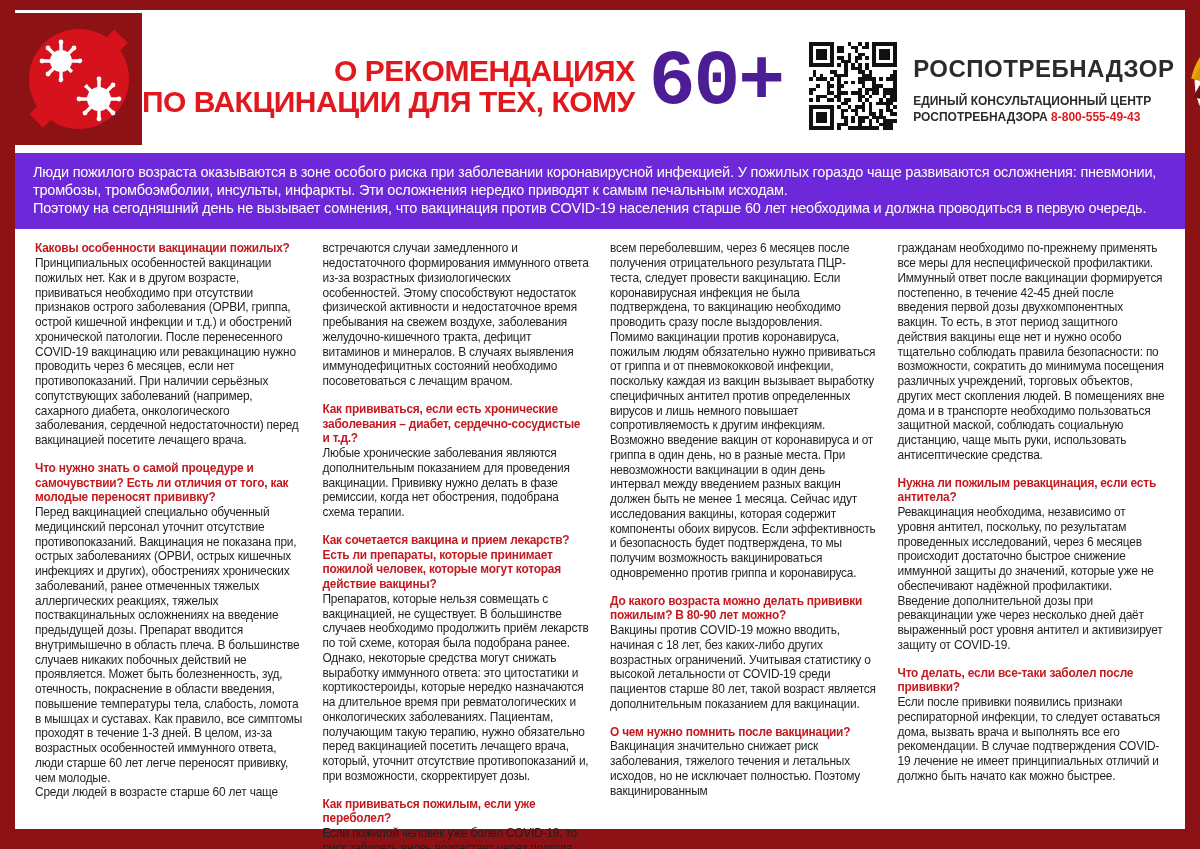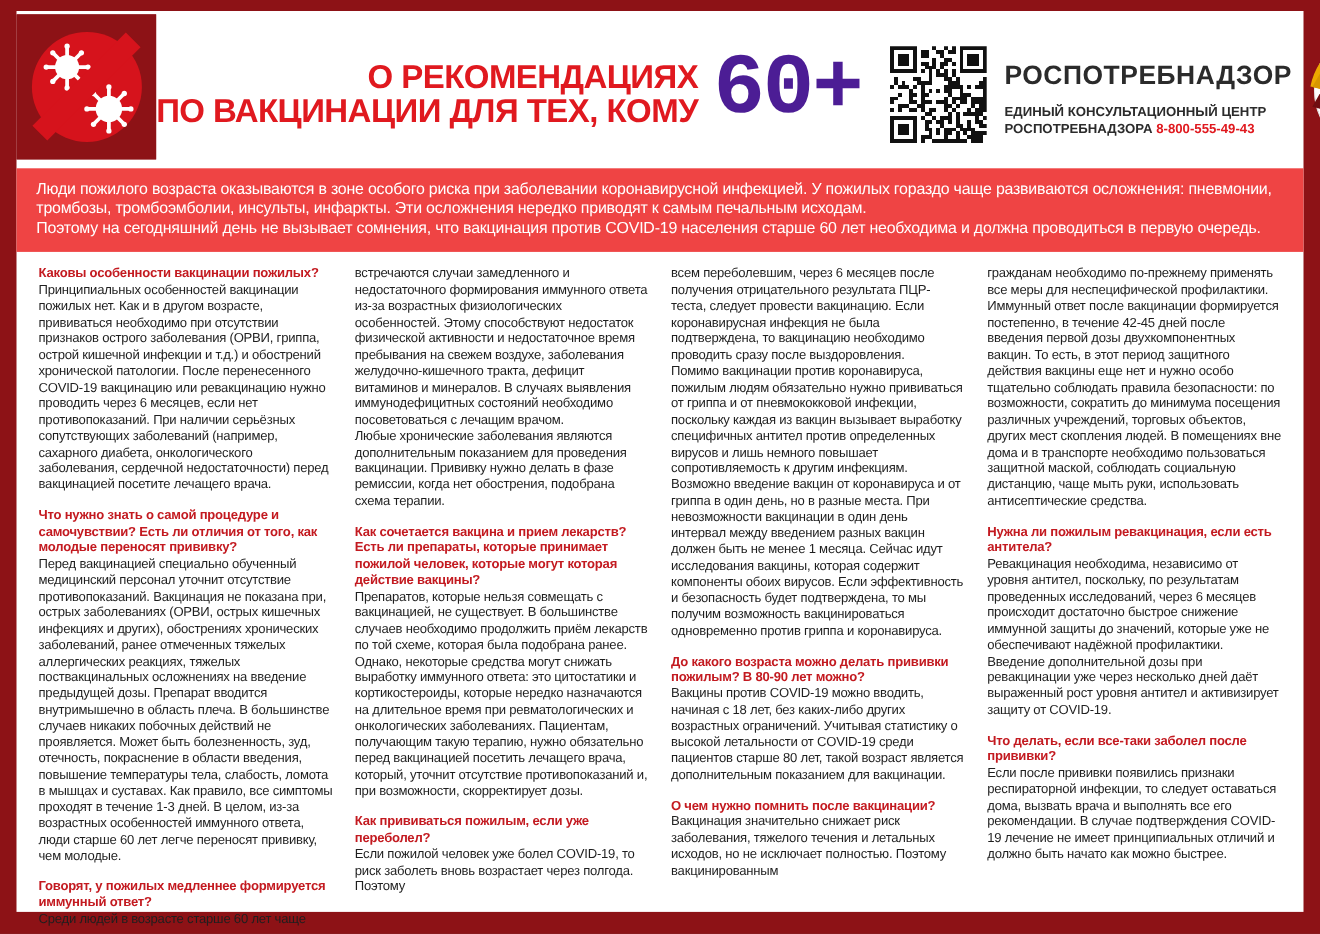--- a/index.html
+++ b/index.html
@@ -33,21 +33,21 @@
     margin:6px 0 0 14px;line-height:1;font-family:Liberation Mono, monospace;
   }
   .qr{flex:0 0 88px;height:88px;margin:14px 0 0 26px;}
   .orgblock{margin:22px 0 0 16px;line-height:1.15;}
   .org-name{font-size:24px;color:#2b2b2b;font-weight:bold;letter-spacing:0.5px;}
   .org-sub{font-size:12px;color:#2b2b2b;font-weight:bold;margin-top:10px;line-height:1.35;}
   .org-phone{color:#e0191f;}
   .emblem{flex:0 0 122px;height:122px;margin:6px 6px 0 16px;}
   
   .banner{
-    margin-top:5px;background:#ef4444;color:#ffffff;
+    margin-top:5px;background:#6d28d9;color:#ffffff;
     padding:10px 18px 12px 18px;
     font-size:14.5px;line-height:1.25;letter-spacing:-0.2px;
   }
   
   .main{
     display:flex;gap:20px;padding:12px 20px 0 20px;
   }
   .col{flex:1 1 0;min-width:0;}
   .col-h{
     color:#c31a20;font-weight:bold;font-size:11.9px;line-height:1.24;
@@ -417,25 +417,25 @@
       <div>Поэтому на сегодняшний день не вызывает сомнения, что вакцинация против COVID-19 населения старше 60 лет необходима и должна проводиться в первую очередь.</div>
     </div>
 
     <div class="main" id="columns">
 
     <div class="col">
           <div class="col-h">Каковы особенности вакцинации пожилых?</div>
           <div class="col-p">Принципиальных особенностей вакцинации пожилых нет. Как и в другом возрасте, прививаться необходимо при отсутствии признаков острого заболевания (ОРВИ, гриппа, острой кишечной инфекции и т.д.) и обострений хронической патологии. После перенесенного COVID-19 вакцинацию или ревакцинацию нужно проводить через 6 месяцев, если нет противопоказаний. При наличии серьёзных сопутствующих заболеваний (например, сахарного диабета, онкологического заболевания, сердечной недостаточности) перед вакцинацией посетите лечащего врача.</div>
           <div class="col-h">Что нужно знать о самой процедуре и самочувствии? Есть ли отличия от того, как молодые переносят прививку?</div>
           <div class="col-p">Перед вакцинацией специально обученный медицинский персонал уточнит отсутствие противопоказаний. Вакцинация не показана при, острых заболеваниях (ОРВИ, острых кишечных инфекциях и других), обострениях хронических заболеваний, ранее отмеченных тяжелых аллергических реакциях, тяжелых поствакцинальных осложнениях на введение предыдущей дозы. Препарат вводится внутримышечно в область плеча. В большинстве случаев никаких побочных действий не проявляется. Может быть болезненность, зуд, отечность, покраснение в области введения, повышение температуры тела, слабость, ломота в мышцах и суставах. Как правило, все симптомы проходят в течение 1-3 дней. В целом, из-за возрастных особенностей иммунного ответа, люди старше 60 лет легче переносят прививку, чем молодые.</div>
-          <div class="col-h">Говорят, у пожилых медленнее формируется иммунный ответ?</div>
           <div class="col-p">Среди людей в возрасте старше 60 лет чаще</div>
         </div>
         <div class="col">
           <div class="col-p">встречаются случаи замедленного и недостаточного формирования иммунного ответа из-за возрастных физиологических особенностей. Этому способствуют недостаток физической активности и недостаточное время пребывания на свежем воздухе, заболевания желудочно-кишечного тракта, дефицит витаминов и минералов. В случаях выявления иммунодефицитных состояний необходимо посоветоваться с лечащим врачом.</div>
+          <div class="col-h">Как прививаться, если есть хронические заболевания – диабет, сердечно-сосудистые и т.д.?</div>
           <div class="col-p">Любые хронические заболевания являются дополнительным показанием для проведения вакцинации. Прививку нужно делать в фазе ремиссии, когда нет обострения, подобрана схема терапии.</div>
           <div class="col-h">Как сочетается вакцина и прием лекарств? Есть ли препараты, которые принимает пожилой человек, которые могут которая действие вакцины?</div>
           <div class="col-p">Препаратов, которые нельзя совмещать с вакцинацией, не существует. В большинстве случаев необходимо продолжить приём лекарств по той схеме, которая была подобрана ранее. Однако, некоторые средства могут снижать выработку иммунного ответа: это цитостатики и кортикостероиды, которые нередко назначаются на длительное время при ревматологических и онкологических заболеваниях. Пациентам, получающим такую терапию, нужно обязательно перед вакцинацией посетить лечащего врача, который, уточнит отсутствие противопоказаний и, при возможности, скорректирует дозы.</div>
           <div class="col-h">Как прививаться пожилым, если уже переболел?</div>
           <div class="col-p">Если пожилой человек уже болел COVID-19, то риск заболеть вновь возрастает через полгода. Поэтому</div>
         </div>
         <div class="col">
           <div class="col-p">всем переболевшим, через 6 месяцев после получения отрицательного результата ПЦР-теста, следует провести вакцинацию. Если коронавирусная инфекция не была подтверждена, то вакцинацию необходимо проводить сразу после выздоровления.</div>
           <div class="col-p">Помимо вакцинации против коронавируса, пожилым людям обязательно нужно прививаться от гриппа и от пневмококковой инфекции, поскольку каждая из вакцин вызывает выработку специфичных антител против определенных вирусов и лишь немного повышает сопротивляемость к другим инфекциям. Возможно введение  вакцин от коронавируса и от гриппа в один день, но в разные места. При невозможности вакцинации в один день интервал между введением разных вакцин должен быть не менее 1 месяца. Сейчас идут исследования вакцины, которая содержит компоненты обоих вирусов. Если эффективность и безопасность будет подтверждена, то мы получим возможность вакцинироваться одновременно против гриппа и коронавируса.</div>
           <div class="col-h">До какого возраста можно делать прививки пожилым? В 80-90 лет можно?</div>

